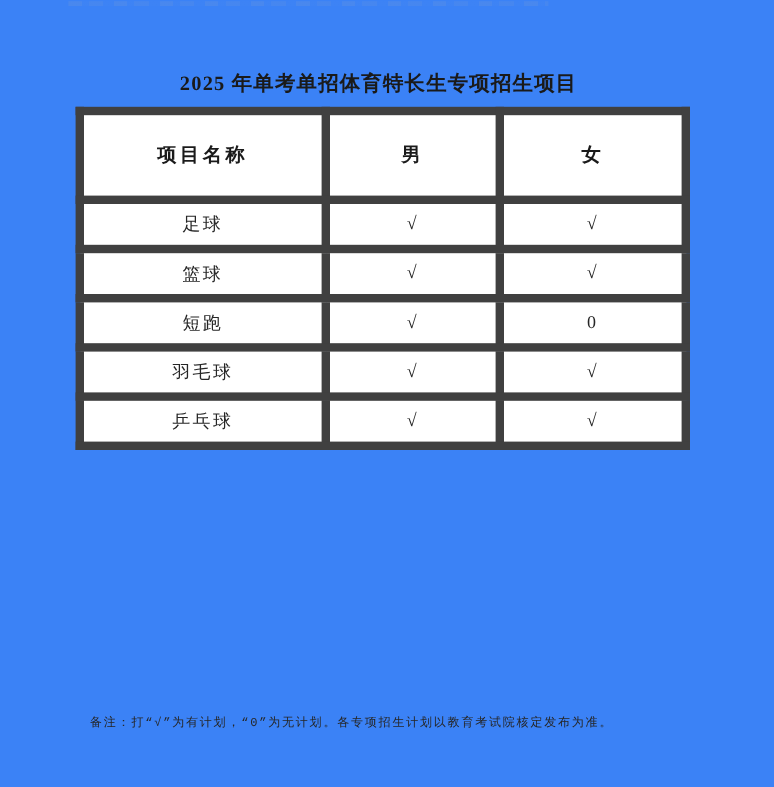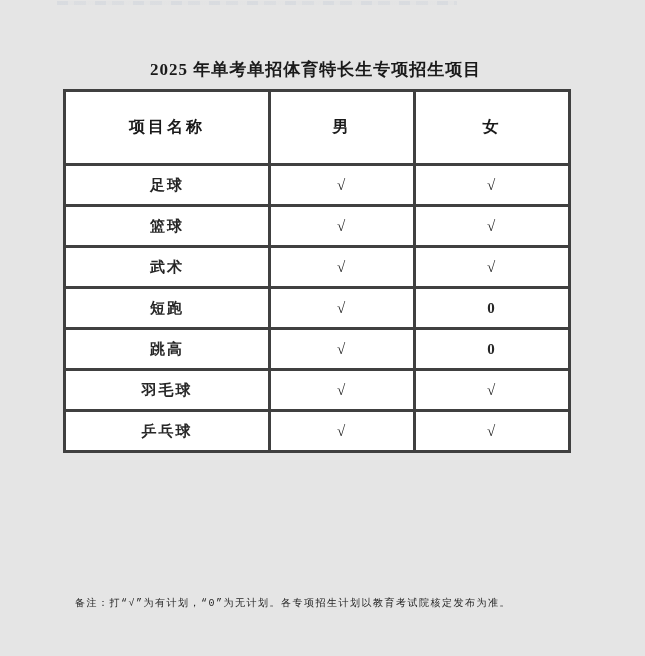--- a/index.html
+++ b/index.html
@@ -8,21 +8,21 @@
     width: 645px;
     height: 656px;
     position: relative;
     overflow: hidden;
     font-family: "Liberation Serif", "DejaVu Serif", serif;
     color: #222222;
   }
   .page {
     position: absolute;
     inset: 0;
-    background: #e5e5e5;
+    background: #3b82f6;
   }
   
   .artifact {
     position: absolute;
     top: 1px;
     left: 57px;
     width: 400px;
     height: 4px;
     background: repeating-linear-gradient(90deg,
       rgba(150, 168, 195, 0.28) 0px 11px,
@@ -48,36 +48,36 @@
     top: 89px;
     left: 63px;
     width: 505px;
     border-collapse: collapse;
     table-layout: fixed;
   }
   table.grid col.c-name { width: 205px; }
   table.grid col.c-male { width: 145px; }
   table.grid col.c-female { width: 155px; }
   table.grid th, table.grid td {
-    border: 3px solid #404040;
+    border: 7px solid #404040;
     text-align: center;
     vertical-align: middle;
     background: #ffffff;
   }
   table.grid th {
     height: 74px;
     font-size: 16px;
     font-weight: bold;
     letter-spacing: 3px;
     color: #1a1a1a;
   }
   table.grid td {
     height: 41px;
     font-size: 15px;
-    font-weight: bold;
+    font-weight: normal;
     letter-spacing: 2px;
     color: #262626;
   }
   td.mark { letter-spacing: 0; font-size: 15px; }
   .note {
     position: absolute;
     top: 588px;
     left: 55px;
     width: 516px;
     font-size: 10px;
@@ -116,31 +116,21 @@
         <td>足球</td>
         <td class="mark">√</td>
         <td class="mark">√</td>
       </tr>
       <tr>
         <td>篮球</td>
         <td class="mark">√</td>
         <td class="mark">√</td>
       </tr>
       <tr>
-        <td>武术</td>
-        <td class="mark">√</td>
-        <td class="mark">√</td>
-      </tr>
-      <tr>
         <td>短跑</td>
-        <td class="mark">√</td>
-        <td class="mark">0</td>
-      </tr>
-      <tr>
-        <td>跳高</td>
         <td class="mark">√</td>
         <td class="mark">0</td>
       </tr>
       <tr>
         <td>羽毛球</td>
         <td class="mark">√</td>
         <td class="mark">√</td>
       </tr>
       <tr>
         <td>乒乓球</td>

